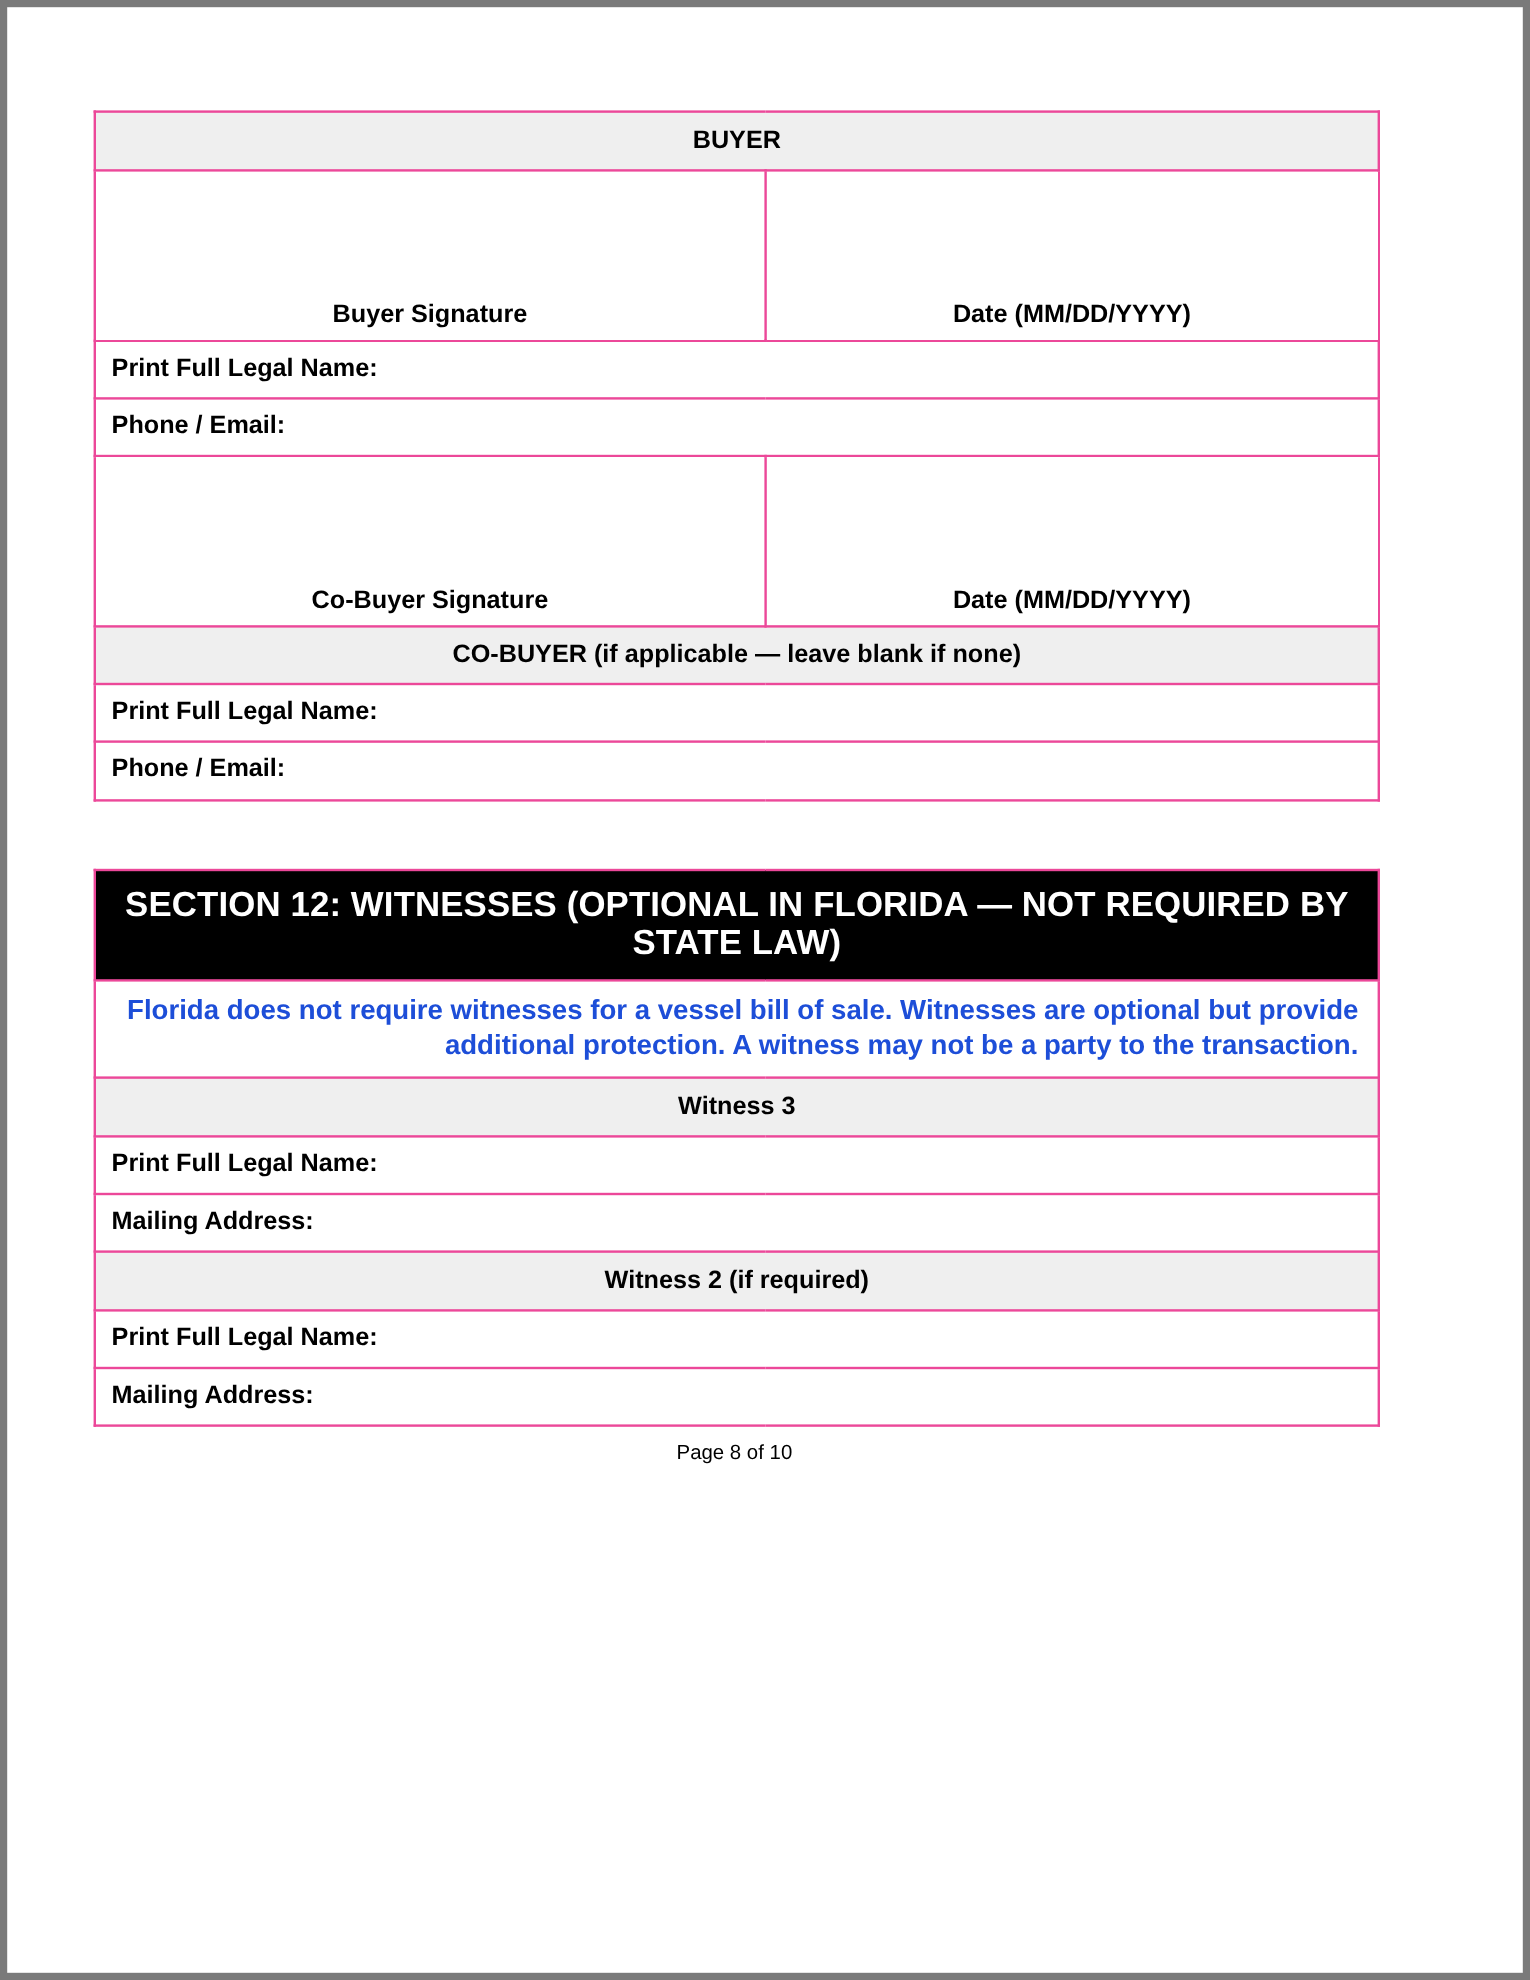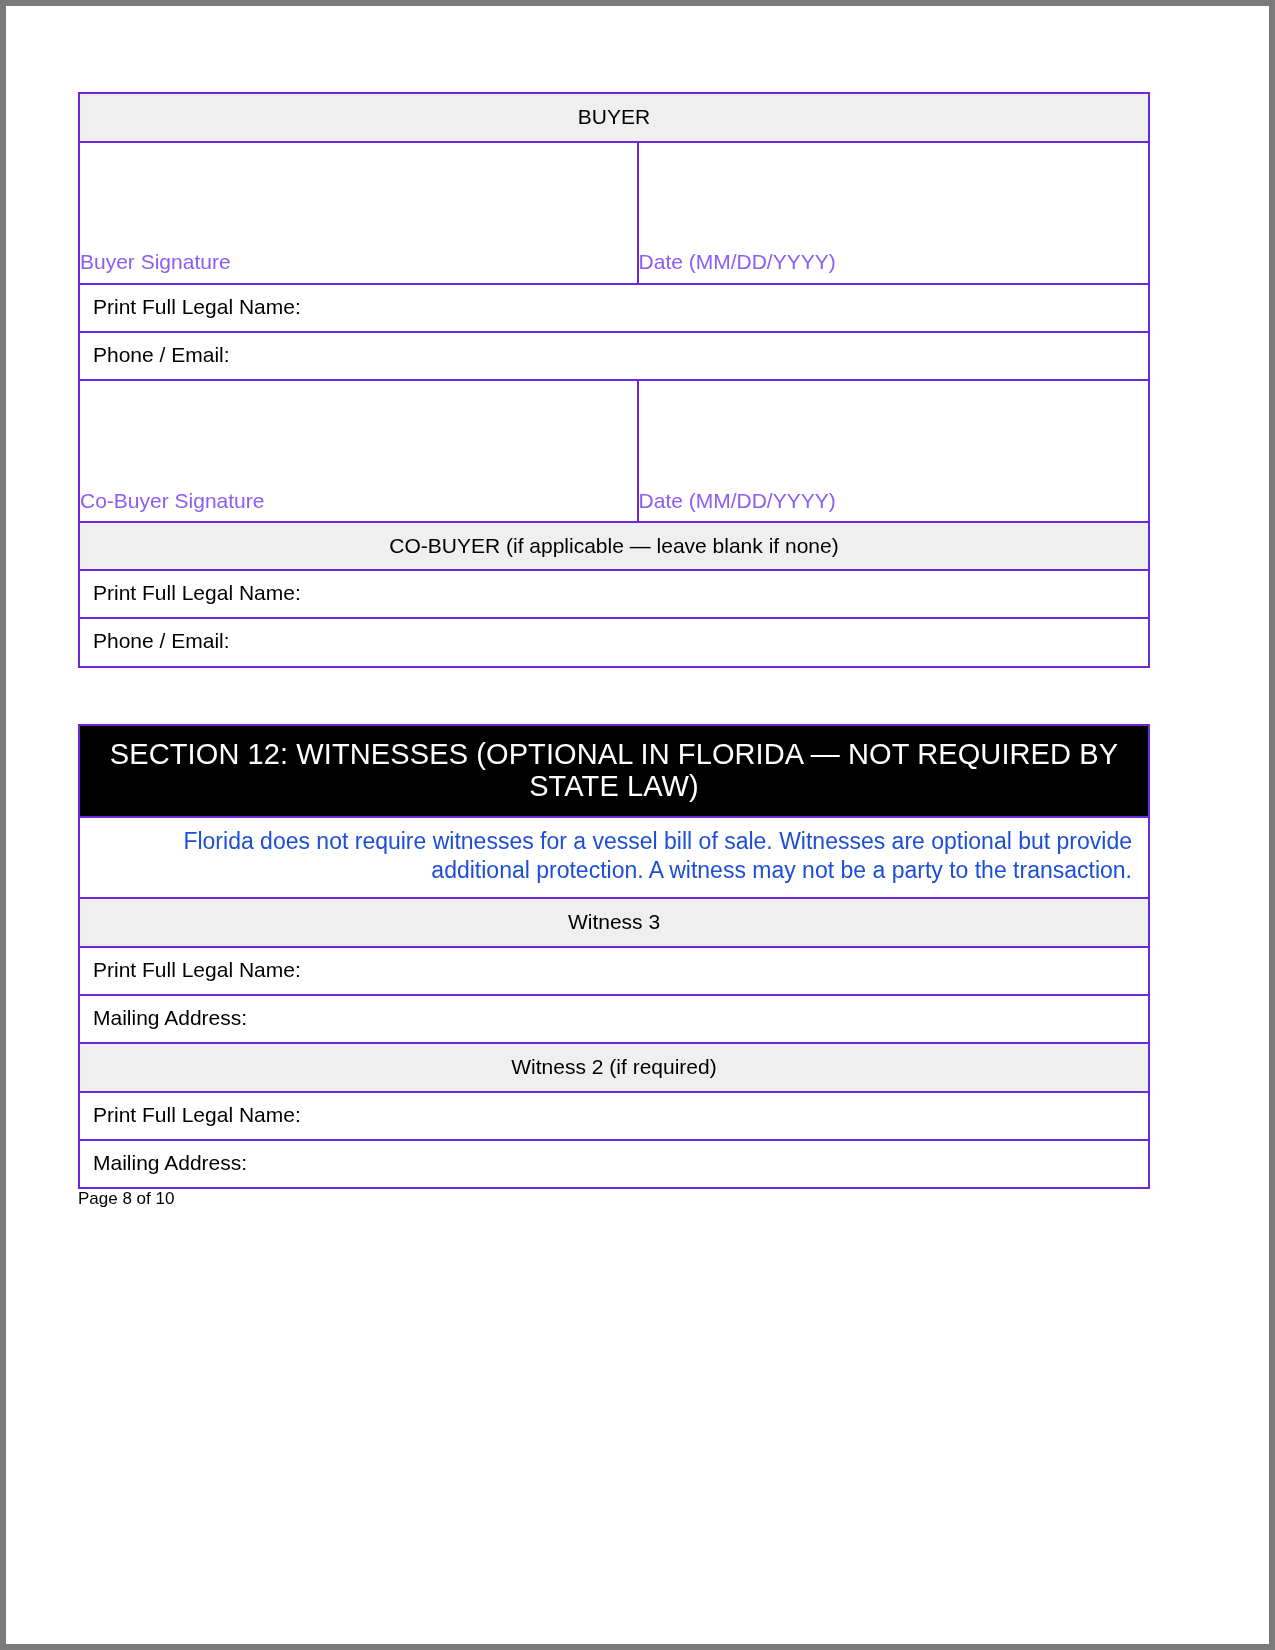--- a/index.html
+++ b/index.html
@@ -32,24 +32,24 @@
 
   
   table.form {
     width: 1072px;
     border-collapse: collapse;
     table-layout: fixed;
     background: #ffffff;
   }
   table.form td,
   table.form th {
-    border: 2px solid #6d28d9;
+    border: 2px solid #ec4899;
     padding: 0;
     vertical-align: top;
-    font-weight: normal;
+    font-weight: bold;
     background: #ffffff;
   }
 
   
   .band {
     background: #efefef !important;
     text-align: center;
     font-size: 21px;
     color: #000;
     padding: 11px 6px 12px 6px !important;
@@ -70,22 +70,23 @@
   
   .sig-cell {
     height: 140px;
     position: relative;
   }
   .sig-caption {
     position: absolute;
     left: 0;
     right: 0;
     bottom: 9px;
+    text-align: center;
     font-size: 21px;
-    color: #8b5cf6;
+    color: #000000;
     line-height: 1.1;
   }
 
   
   .field {
     font-size: 21px;
     color: #000;
     padding: 10px 0 12px 13px !important;
     line-height: 1.15;
     height: 24px;
@@ -101,24 +102,24 @@
     text-align: right;
   }
 
   .gap {
     height: 56px;
   }
 
   
   .footer {
     width: 1072px;
-    text-align: left;
+    text-align: center;
     font-size: 17px;
     color: #000;
-    margin-top: 0;
+    margin-top: 12px;
     padding-right: 4px;
     box-sizing: border-box;
   }
 </style>
 </head>
 <body>
 
 <div class="page">
   <div class="page-inner">
 

